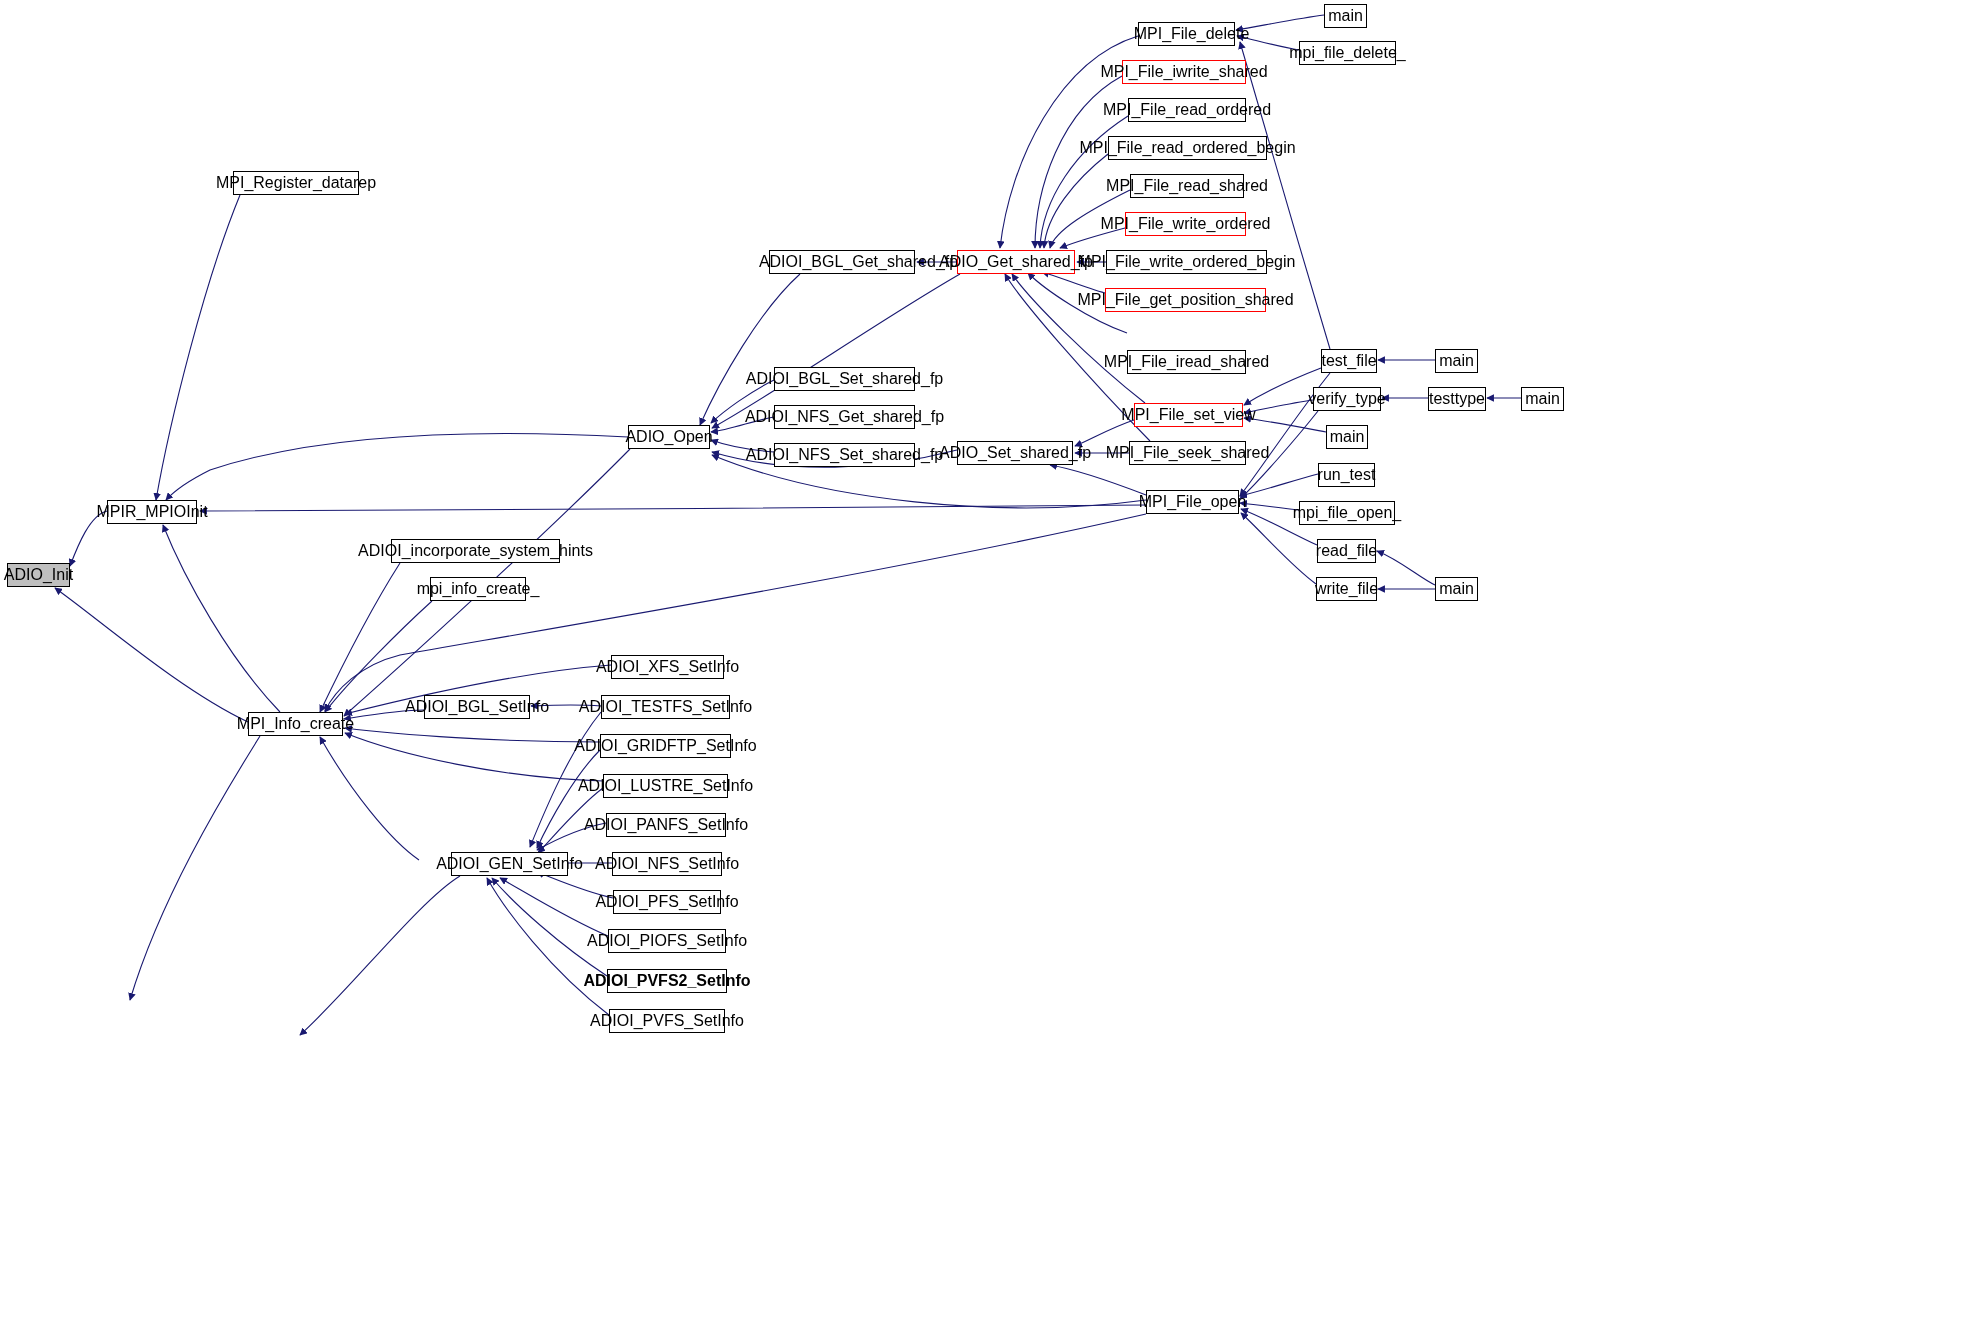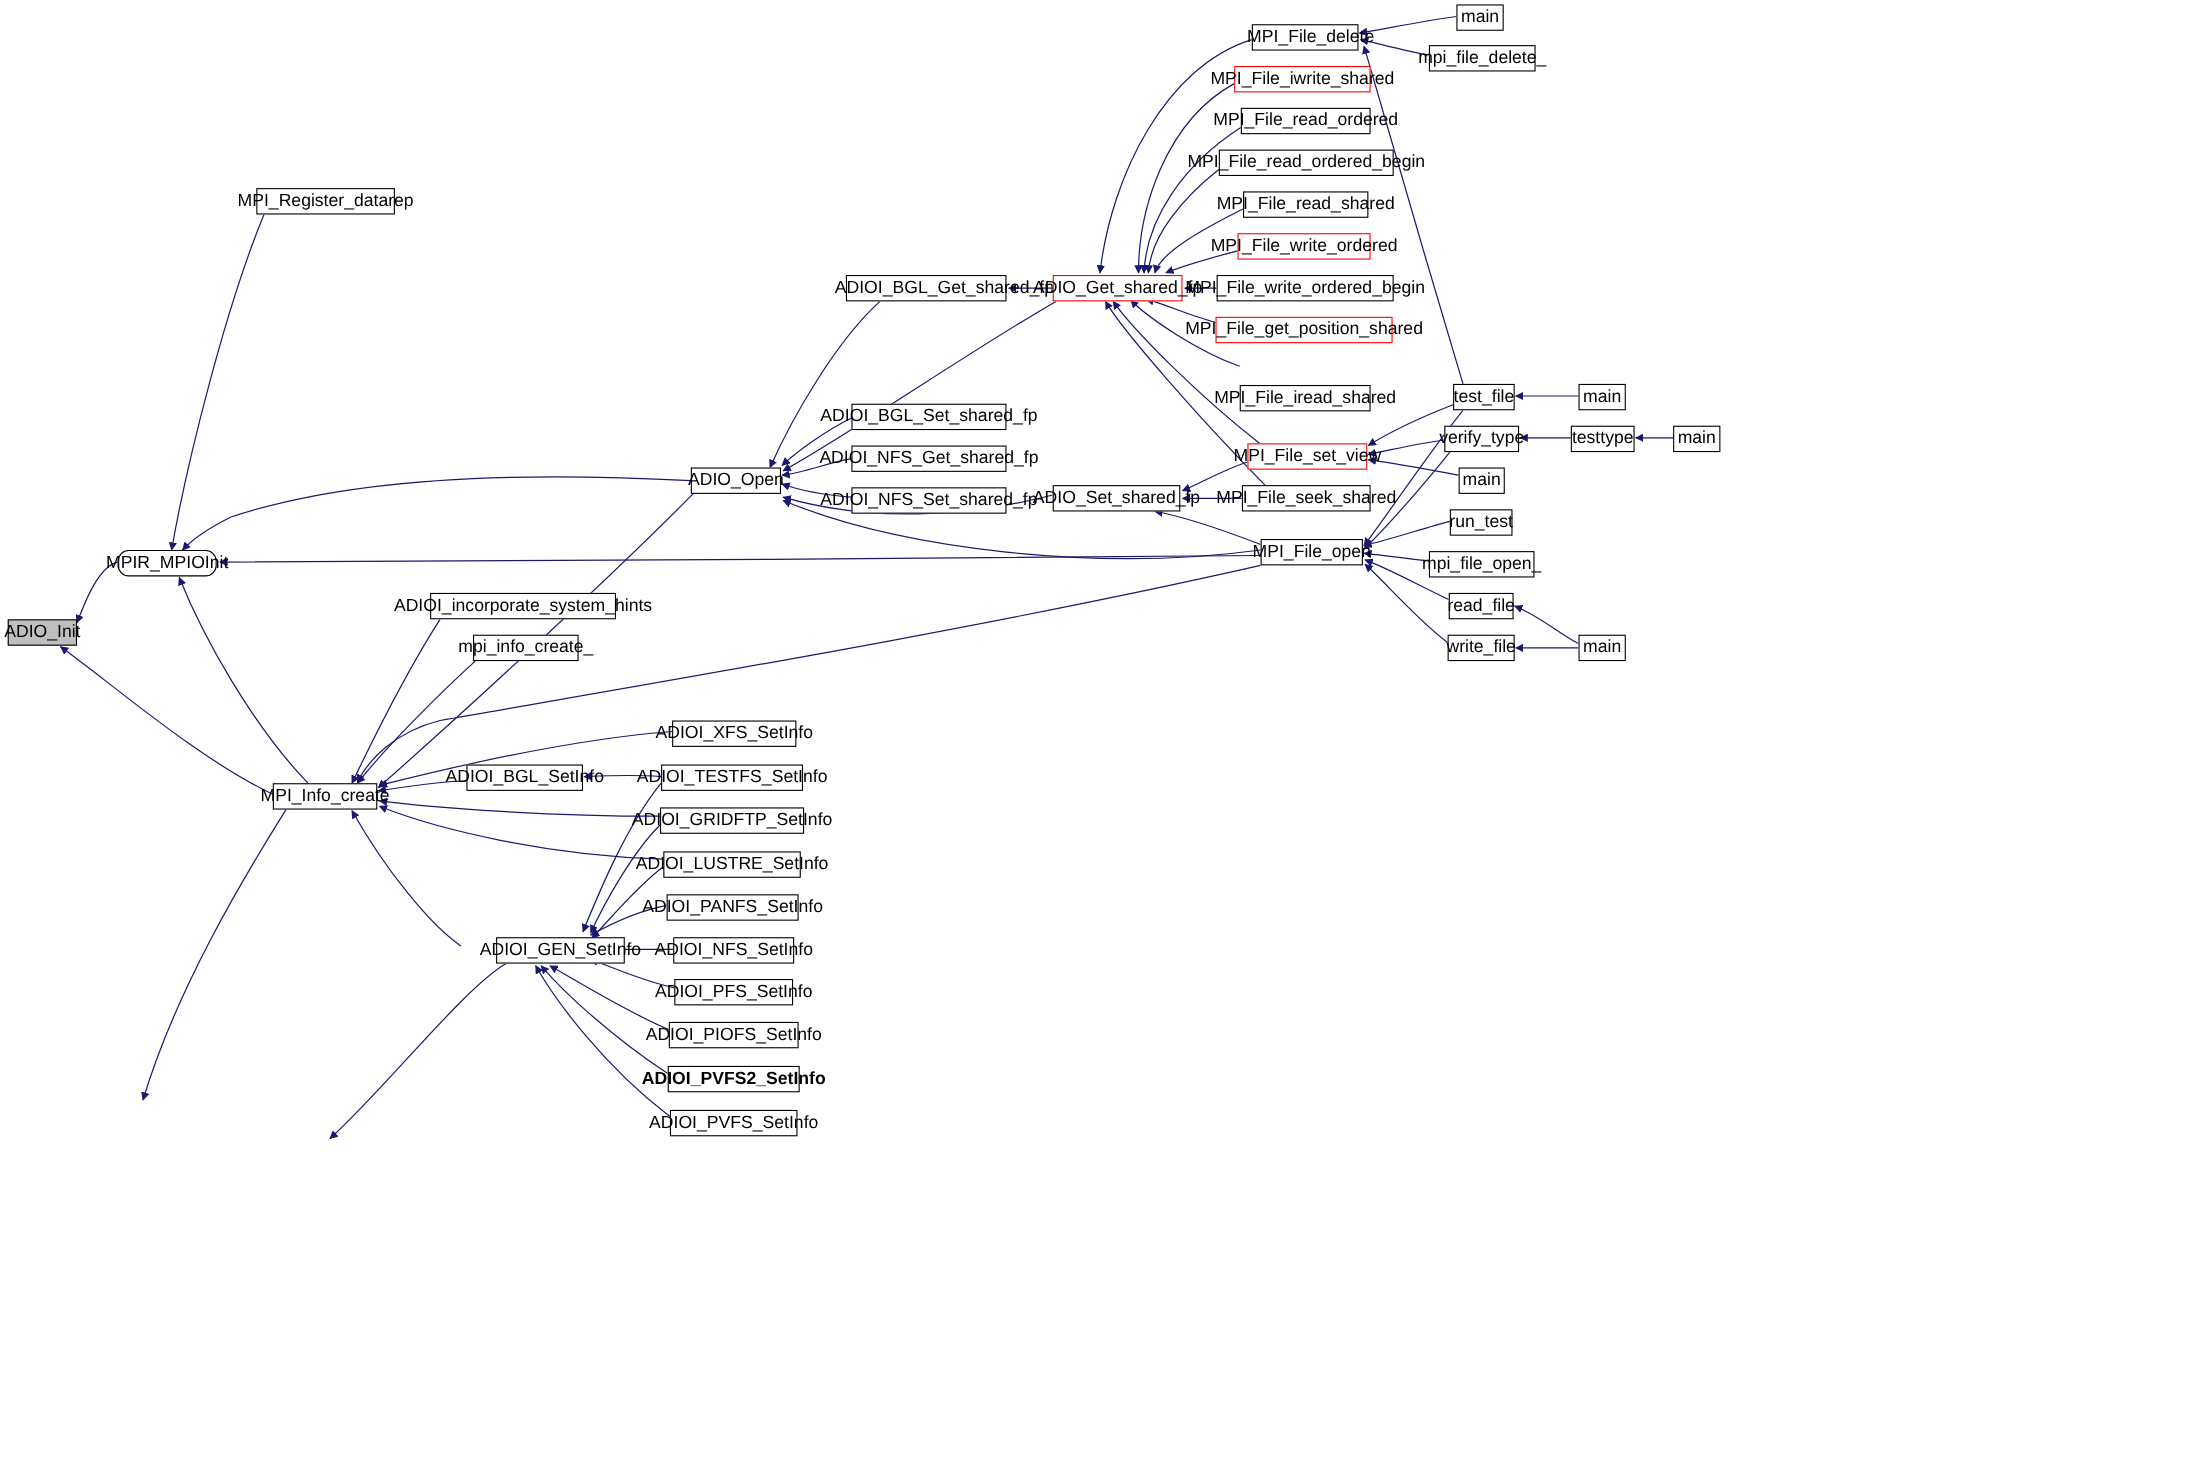--- a/index.html
+++ b/index.html
@@ -114,21 +114,21 @@
         <path d="M 1316,584 C 1290,565 1260,530 1241,513" fill="none" stroke="#191970" stroke-width="1.1" marker-end="url(#arrow)"></path>
         <path d="M 1435,585 C 1420,578 1400,560 1377,551" fill="none" stroke="#191970" stroke-width="1.1" marker-end="url(#arrow)"></path>
         <path d="M 1435,589 C 1420,589 1400,589 1378,589" fill="none" stroke="#191970" stroke-width="1.1" marker-end="url(#arrow)"></path>
         <path d="M 1146,514 C 900,570 600,620 400,655 360,665 335,690 325,711" fill="none" stroke="#191970" stroke-width="1.1" marker-end="url(#arrow)"></path>
       </g>
   </svg>
   <div id="nodes-layer">
       <div class="node root" style="left: 7px; top: 563px; width: 63px; height: 24px;">
         <span>ADIO_Init</span>
       </div>
-      <div class="node" style="left: 107px; top: 500px; width: 90px; height: 24px; border-radius: 10px;">
+      <div class="node" style="left: 107px; top: 500px; width: 90px; height: 24px;">
         <span>MPIR_MPIOInit</span>
       </div>
       <div class="node" style="left: 233px; top: 171px; width: 126px; height: 24px;">
         <span>MPI_Register_datarep</span>
       </div>
       <div class="node" style="left: 248px; top: 712px; width: 95px; height: 24px;">
         <span>MPI_Info_create</span>
       </div>
       <div class="node" style="left: 391px; top: 539px; width: 169px; height: 24px;">
         <span>ADIOI_incorporate_system_hints</span>

